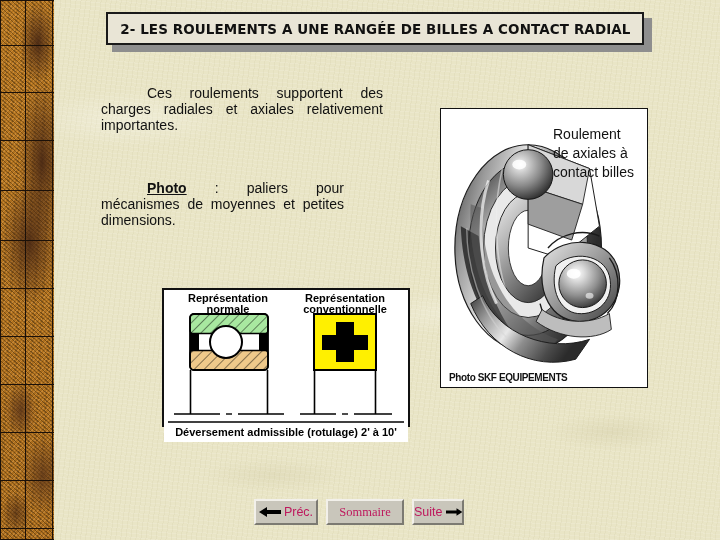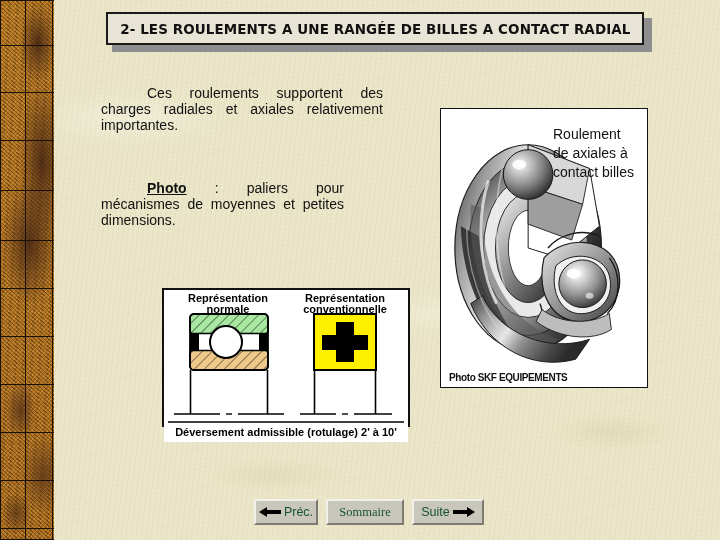--- a/index.html
+++ b/index.html
@@ -155,27 +155,27 @@
     border-left: 2px solid #f2f0ea;
     border-right: 2px solid #7c7a72;
     border-bottom: 2px solid #7c7a72;
     box-sizing: border-box;
     display: flex;
     align-items: center;
     justify-content: center;
     gap: 3px;
     font-family: "Liberation Sans", sans-serif;
     font-size: 12.5px;
-    color: #14532d;
+    color: #be185d;
     cursor: pointer;
     user-select: none;
   }
   #btn-prev { left: 254px; top: 499px; width: 64px; }
   #btn-home { left: 326px; top: 499px; width: 78px; font-family: Liberation Serif, serif; }
-  #btn-next { left: 412px; top: 499px; width: 72px; }
+  #btn-next { left: 412px; top: 499px; width: 52px; }
   .arrow-svg { display: block; }
 </style>
 </head>
 <body>
 
 <div id="slide">
 
   <div id="left-band">
     <div class="grid-v" style="left:0px;"></div>
     <div class="grid-v" style="left:25px;"></div>

